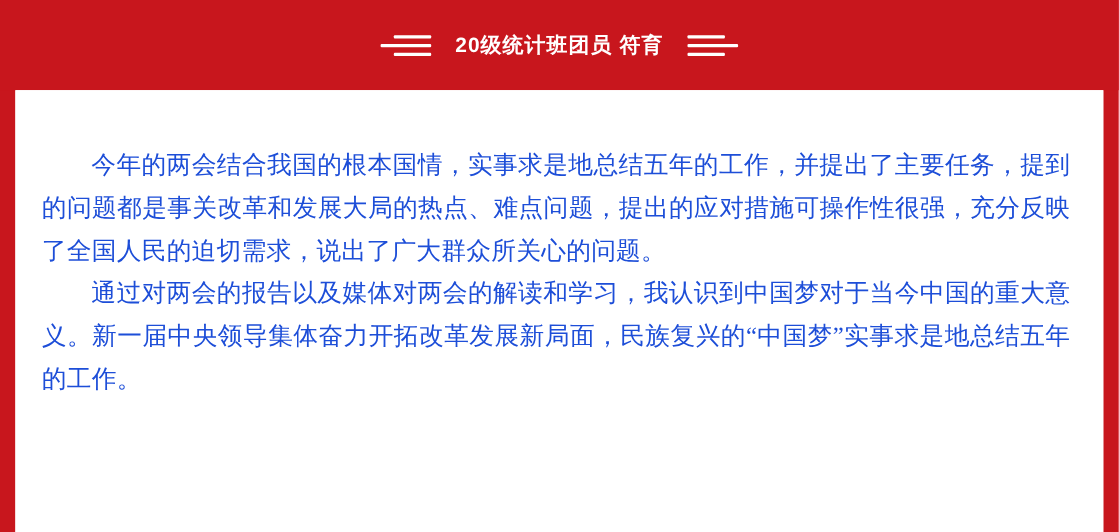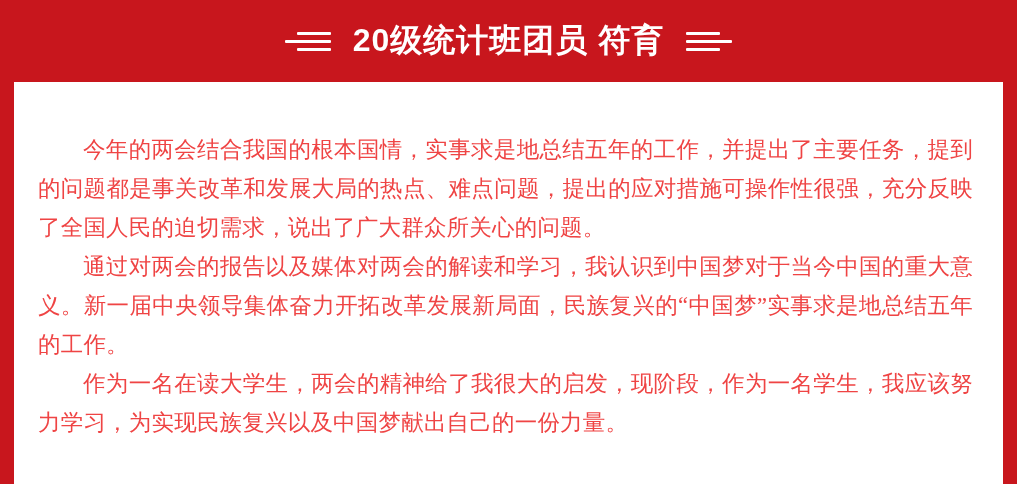--- a/index.html
+++ b/index.html
@@ -64,39 +64,39 @@
   }
   .deco.left span:nth-child(1) { width: 34px; margin-left: 12px; }
   .deco.left span:nth-child(2) { width: 46px; margin-left: 0; }
   .deco.left span:nth-child(3) { width: 34px; margin-left: 12px; }
   .deco.right span:nth-child(1) { width: 34px; margin-left: 0; }
   .deco.right span:nth-child(2) { width: 46px; margin-left: 0; }
   .deco.right span:nth-child(3) { width: 34px; margin-left: 0; }
 
   .title {
     color: #ffffff;
-    font-size: 32px;
+    font-size: 19px;
     font-weight: bold;
     letter-spacing: 1px;
     white-space: nowrap;
     font-family: "Liberation Sans", "DejaVu Sans", sans-serif;
   }
 
   .body-area {
     position: absolute;
     top: 82px;
     left: 14px;
     width: 989px;
     height: 402px;
     background: #ffffff;
     box-sizing: border-box;
     padding: 48px 30px 0 24px;
   }
   .para {
-    color: #ef4444;
+    color: #1d4ed8;
     font-size: 22.5px;
     line-height: 39px;
     text-indent: 2em;
     text-align: justify;
     margin: 0;
     letter-spacing: 0.2px;
   }
   .para + .para { margin-top: 0; }
 </style>
 </head>
@@ -119,16 +119,15 @@
         <span></span>
           <span></span>
           <span></span>
       </span>
     </div>
   </div>
 
   <div class="body-area">
     <p class="para">今年的两会结合我国的根本国情，实事求是地总结五年的工作，并提出了主要任务，提到的问题都是事关改革和发展大局的热点、难点问题，提出的应对措施可操作性很强，充分反映了全国人民的迫切需求，说出了广大群众所关心的问题。</p>
     <p class="para">通过对两会的报告以及媒体对两会的解读和学习，我认识到中国梦对于当今中国的重大意义。新一届中央领导集体奋力开拓改革发展新局面，民族复兴的“中国梦”实事求是地总结五年的工作。</p>
-    <p class="para">作为一名在读大学生，两会的精神给了我很大的启发，现阶段，作为一名学生，我应该努力学习，为实现民族复兴以及中国梦献出自己的一份力量。</p>
   </div>
 
 </div>
 
 </body></html>

